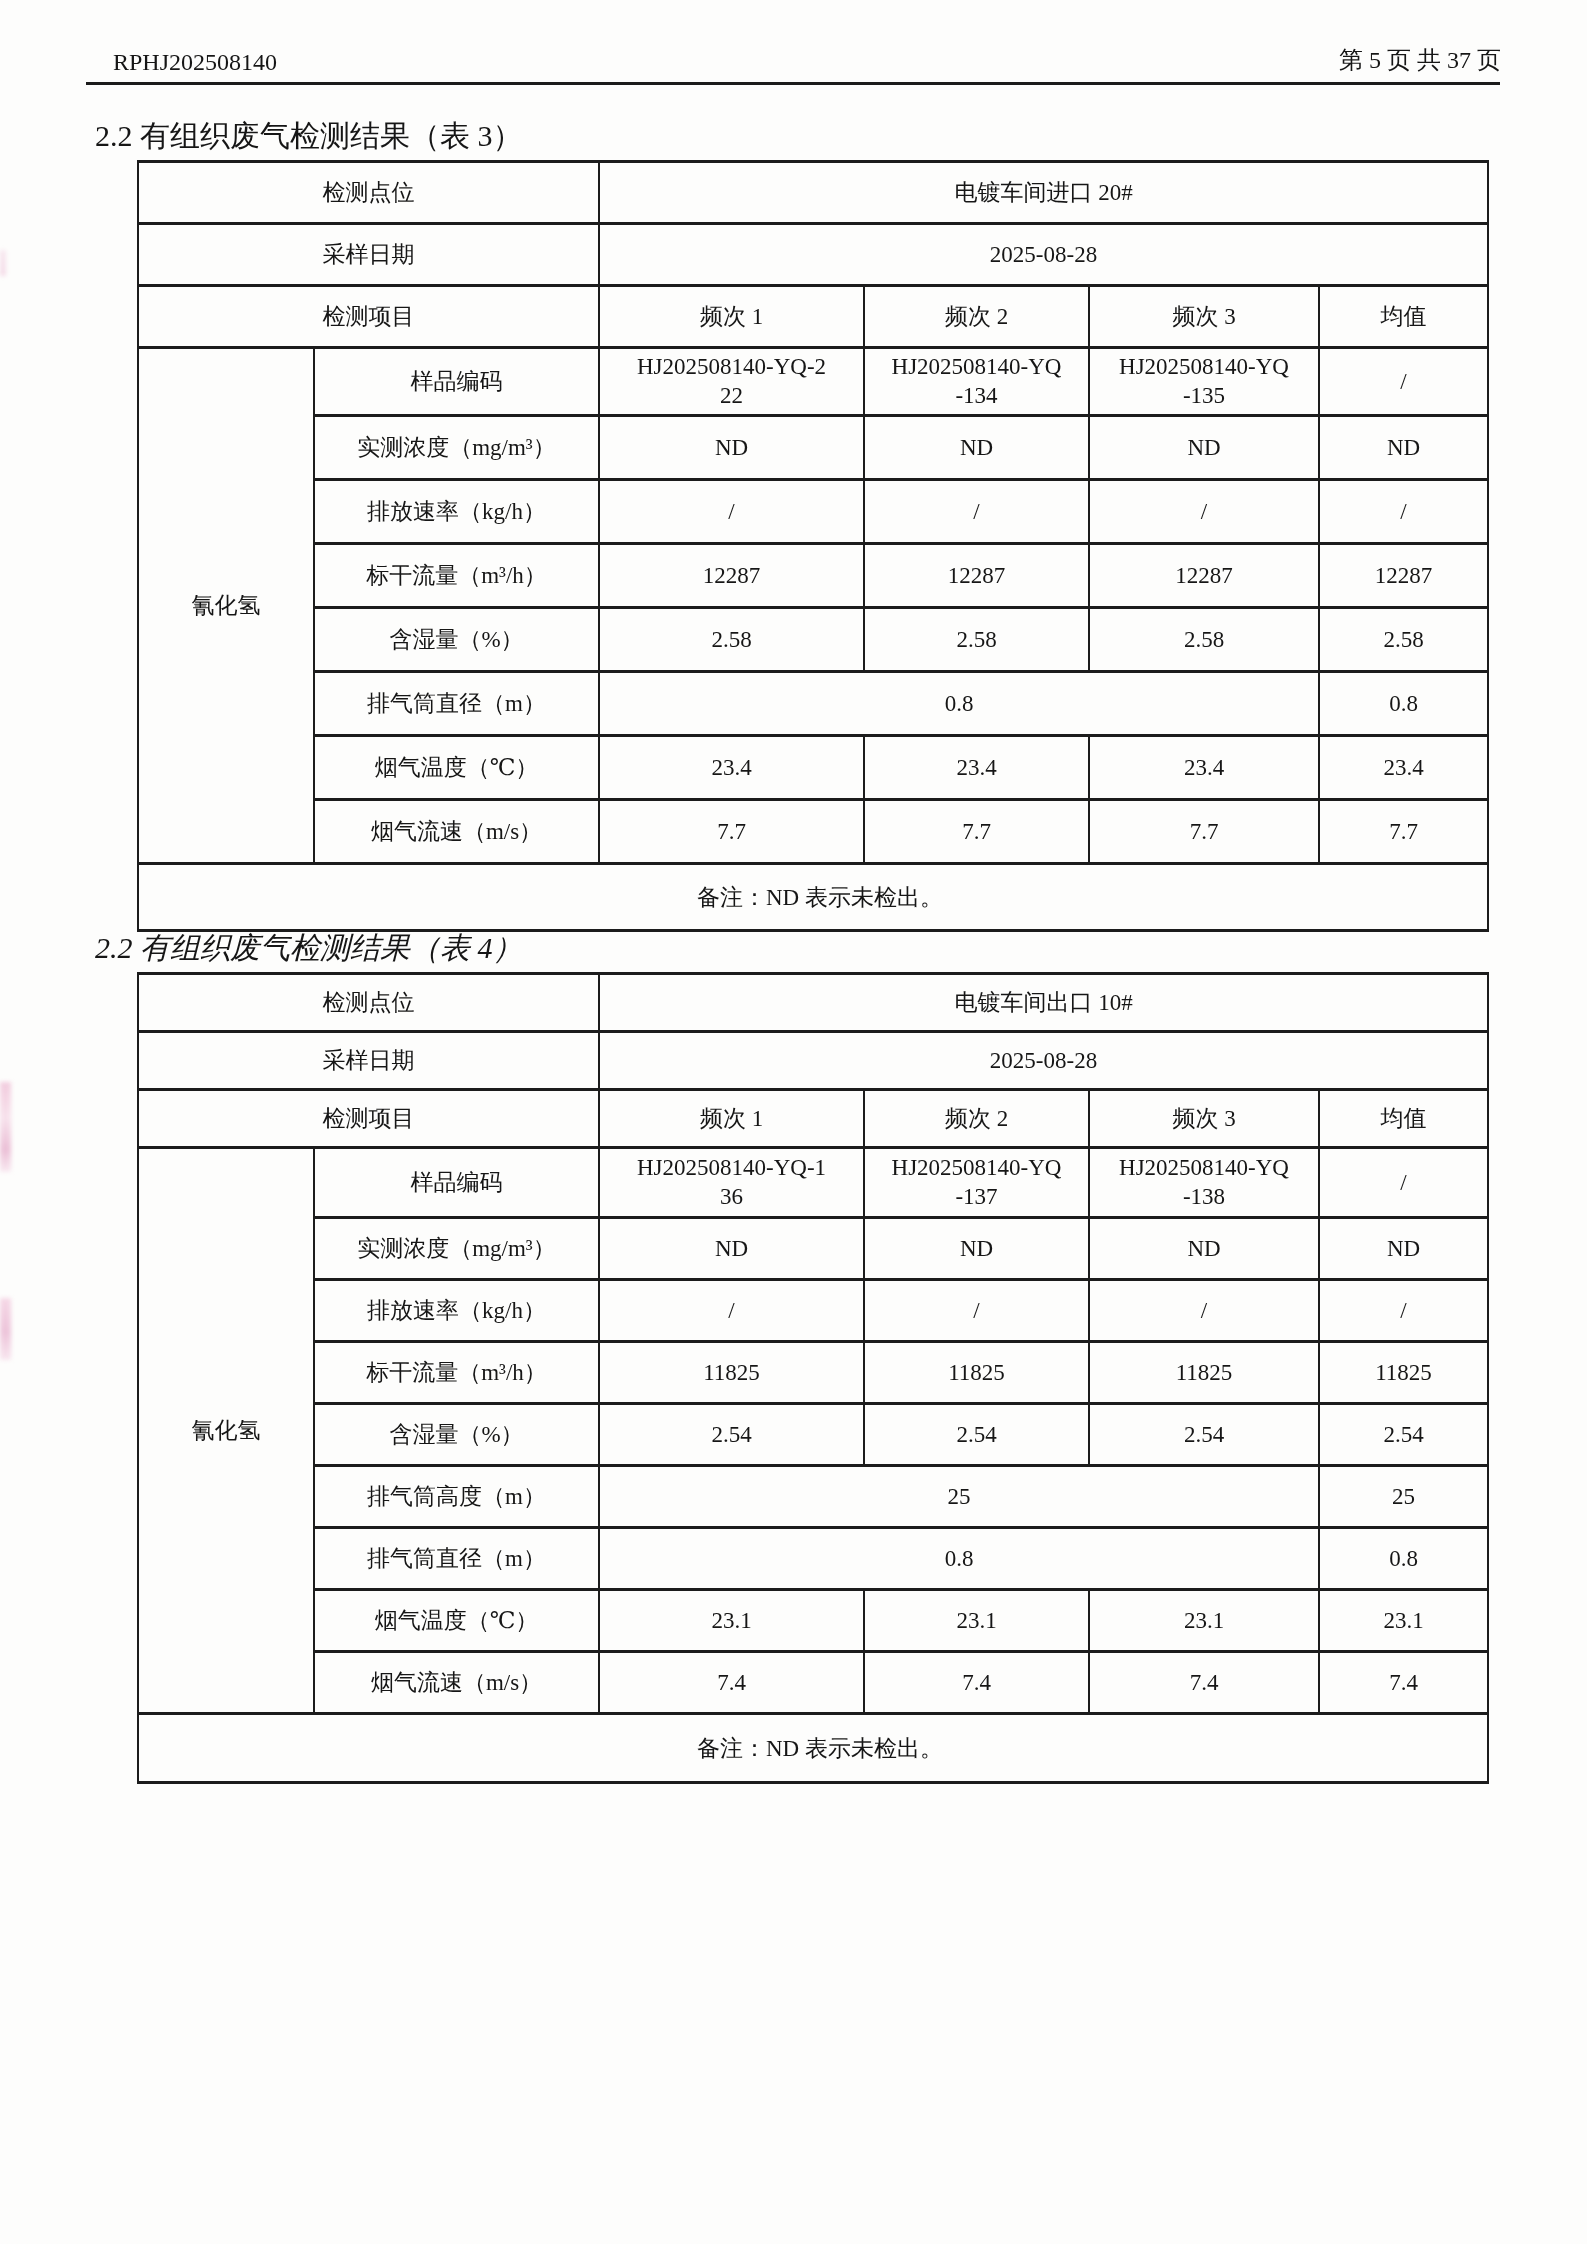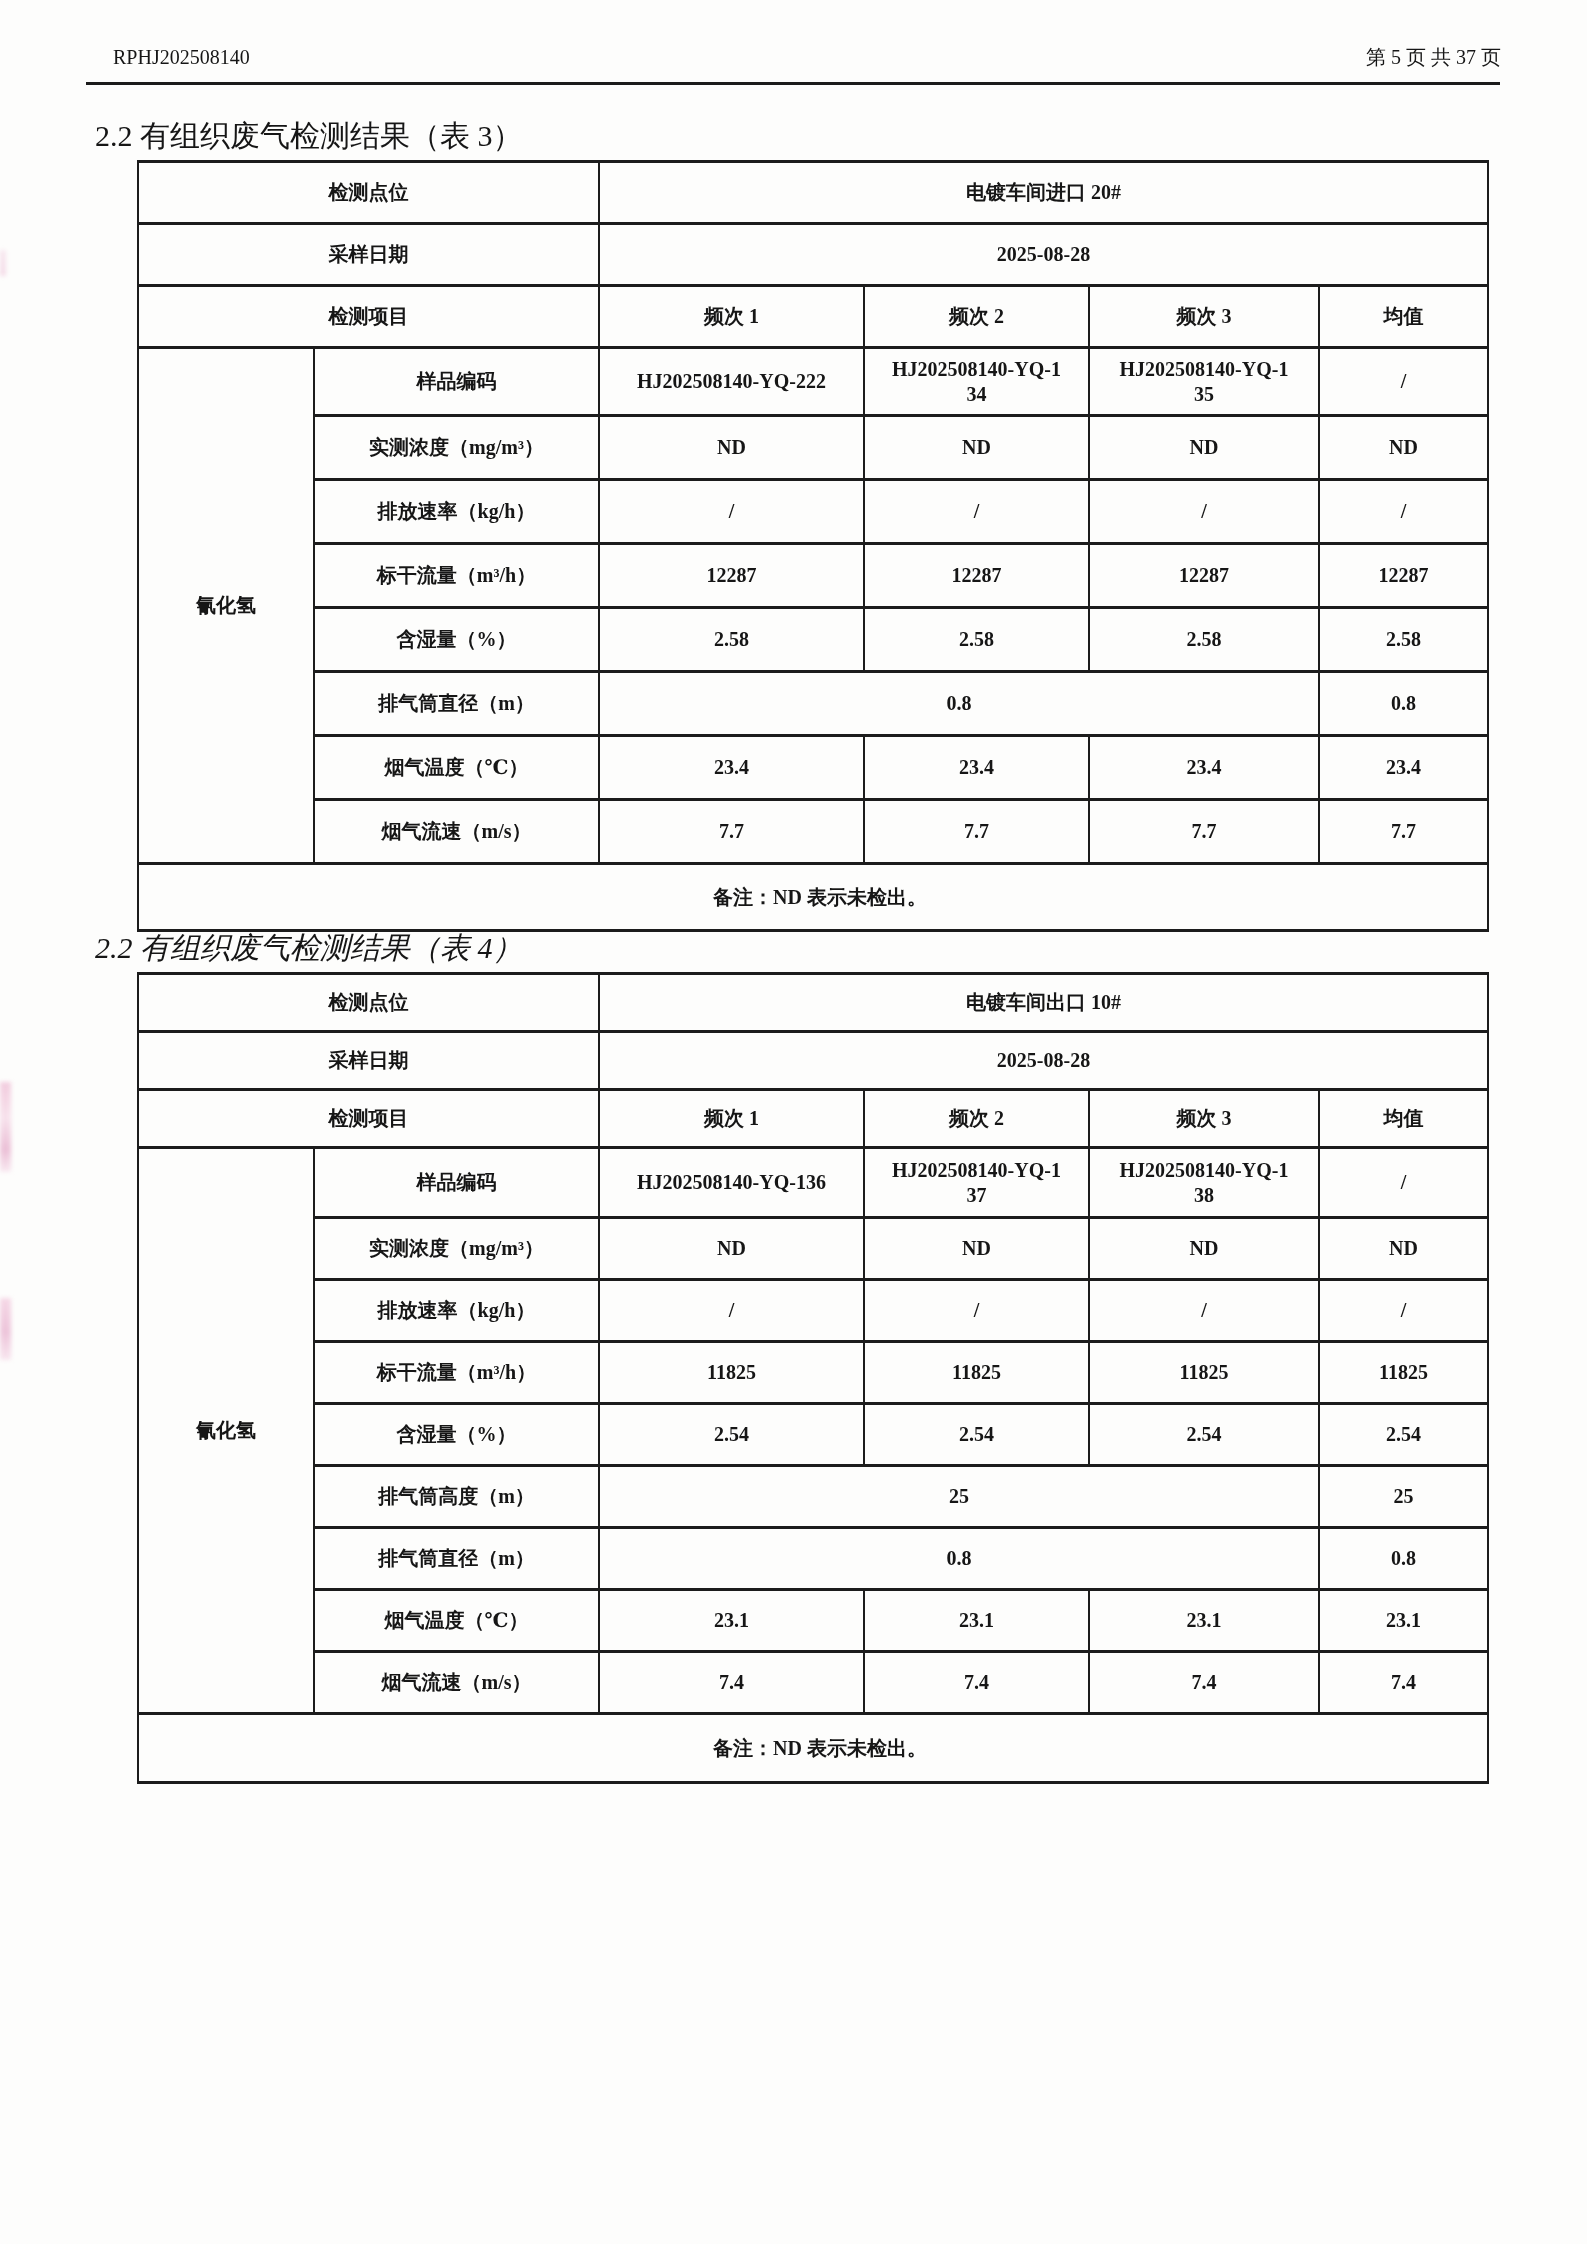--- a/index.html
+++ b/index.html
@@ -6,34 +6,34 @@
   body {
     width: 1587px; height: 2244px;
     background: #fdfdfc;
     position: relative;
     font-family: "Liberation Serif", "DejaVu Serif", serif;
     color: #161616;
     overflow: hidden;
   }
   .hd {
     position: absolute; left: 113px; top: 44px; width: 1388px;
-    display: flex; justify-content: space-between; align-items: center;
-    font-size: 20px;
+    display: flex; justify-content: space-between; align-items: flex-end;
+    font-size: 24px;
     gap: 48px;
   }
   .rule {
     position: absolute; left: 86px; top: 82px; width: 1414px; height: 3px;
     background: #1b1b1b;
   }
   .sec-title { position: absolute; left: 95px; font-size: 30px; white-space: nowrap; }
   .t3-title { top: 116px; }
   .t4-title { top: 928px; font-style: italic; }
   table.rpt {
     position: absolute; left: 137px; border-collapse: collapse; table-layout: fixed;
-    width: 1350px; font-size: 20px; font-weight: bold;
+    width: 1350px; font-size: 23px;
   }
   .t3 { top: 160px; }
   .t4 { top: 972px; }
   .rpt td {
     border: 2px solid #1c1c1c;
     border-top-width: 3px; border-bottom-width: 3px;
     text-align: center; vertical-align: middle;
     padding: 0; overflow: hidden;
   }
   .c0 { width: 176px; } .c1 { width: 285px; } .c2 { width: 265px; }

